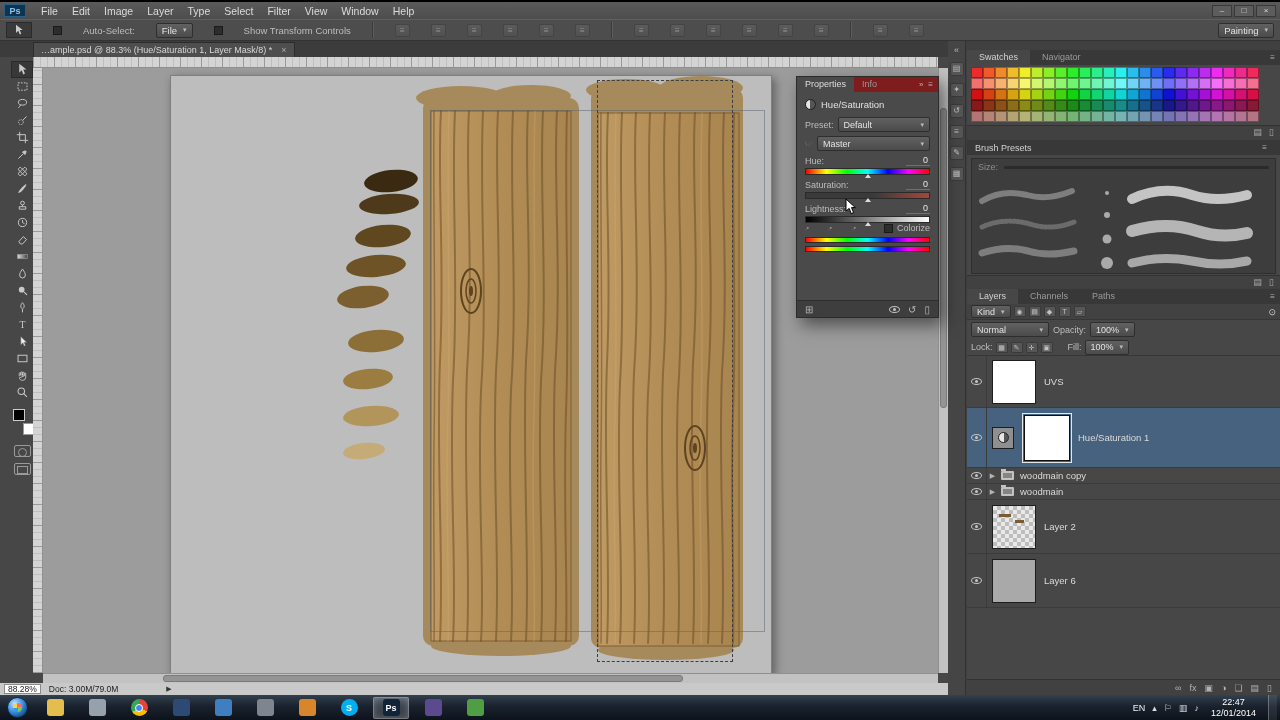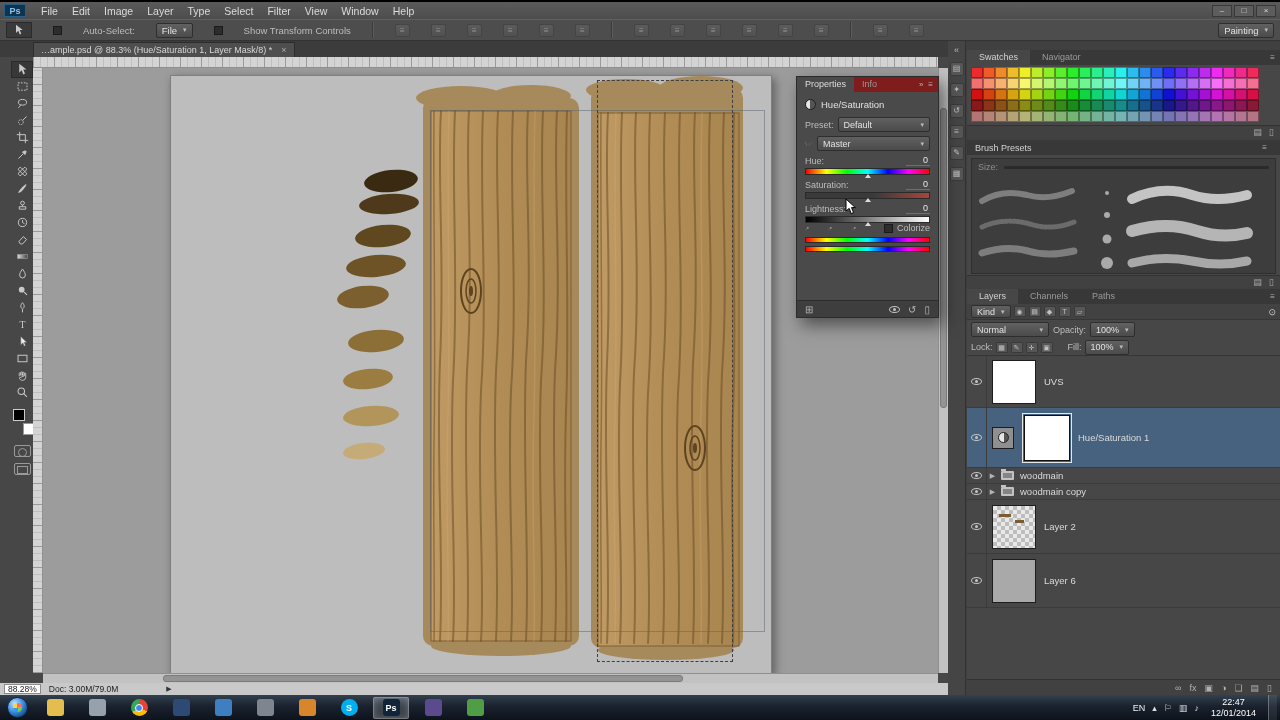--- a/index.html
+++ b/index.html
@@ -815,29 +815,29 @@
               </div>
             <div class="mask-thumb"></div>
             <span class="layer-name">Hue/Saturation 1</span>
           </div>
           <div class="layer-row" style="height:16px">
             <div class="eye-cell">
                 <span class="eye"></span>
               </div>
             <span class="expand">▶</span>
             <span class="folder"></span>
-            <span class="layer-name" style="margin-left:3px">woodmain</span>
+            <span class="layer-name" style="margin-left:3px">woodmain copy</span>
           </div>
           <div class="layer-row" style="height:16px">
             <div class="eye-cell">
                 <span class="eye"></span>
               </div>
             <span class="expand">▶</span>
             <span class="folder"></span>
-            <span class="layer-name" style="margin-left:3px">woodmain copy</span>
+            <span class="layer-name" style="margin-left:3px">woodmain</span>
           </div>
           <div class="layer-row" style="height:54px">
             <div class="eye-cell">
                 <span class="eye"></span>
               </div>
             <div class="thumb t44 checker">
               <span class="mark" style="left:6px;top:8px;width:12px;height:3px"></span>
               <span class="mark" style="left:22px;top:14px;width:9px;height:3px"></span>
             </div>
             <span class="layer-name">Layer 2</span>

